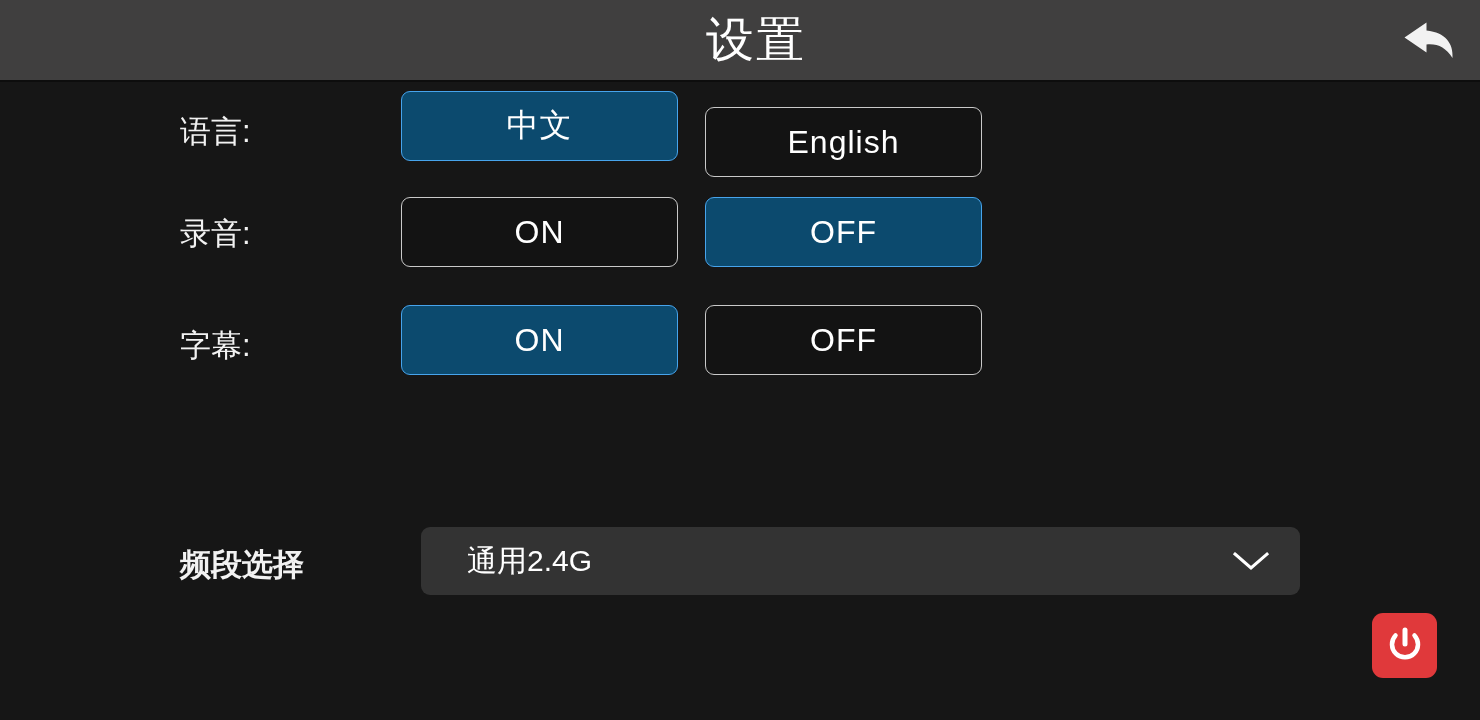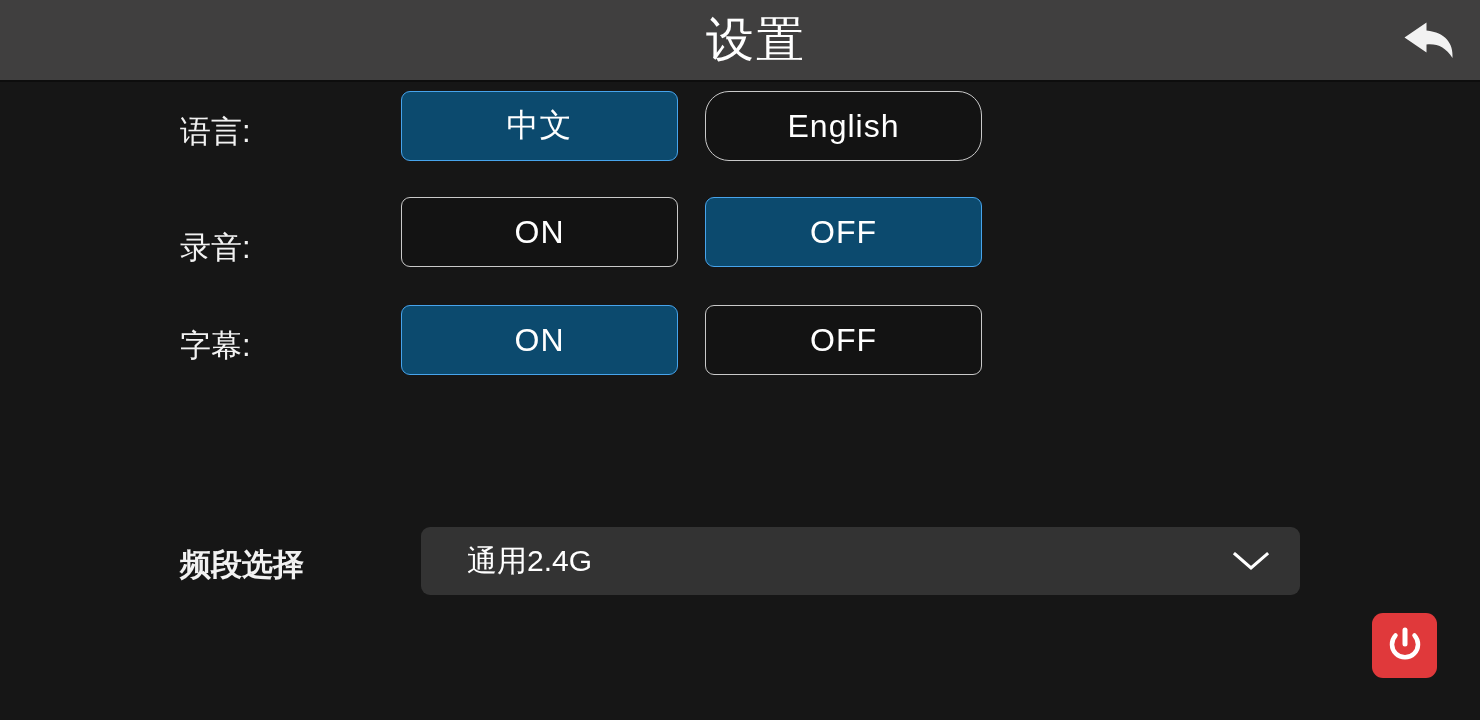--- a/index.html
+++ b/index.html
@@ -171,25 +171,25 @@
       </svg>
     </span>
   </div>
 </div>
 
 <div class="content">
 
   <div class="row" style="top:7px;height:70px;">
     <div class="row-label" style="top:20px;">语言:</div>
     <div class="opt-btn col1 selected" style="top:0px;">中文</div>
-    <div class="opt-btn col2 unselected" style="top:0px;border-radius:24px;">English</div>
+    <div class="opt-btn col2 unselected" style="top:16px;">English</div>
   </div>
 
   <div class="row" style="top:113px;height:70px;">
-    <div class="row-label" style="top:30px;text-align:center;">录音:</div>
+    <div class="row-label" style="top:16px;text-align:center;">录音:</div>
     <div class="opt-btn col1 unselected" style="top:0px;">ON</div>
     <div class="opt-btn col2 selected" style="top:0px;">OFF</div>
   </div>
 
   <div class="row" style="top:221px;height:70px;text-decoration:underline;">
     <div class="row-label" style="top:20px;">字幕:</div>
     <div class="opt-btn col1 selected" style="top:0px;">ON</div>
     <div class="opt-btn col2 unselected" style="top:0px;">OFF</div>
   </div>
 

